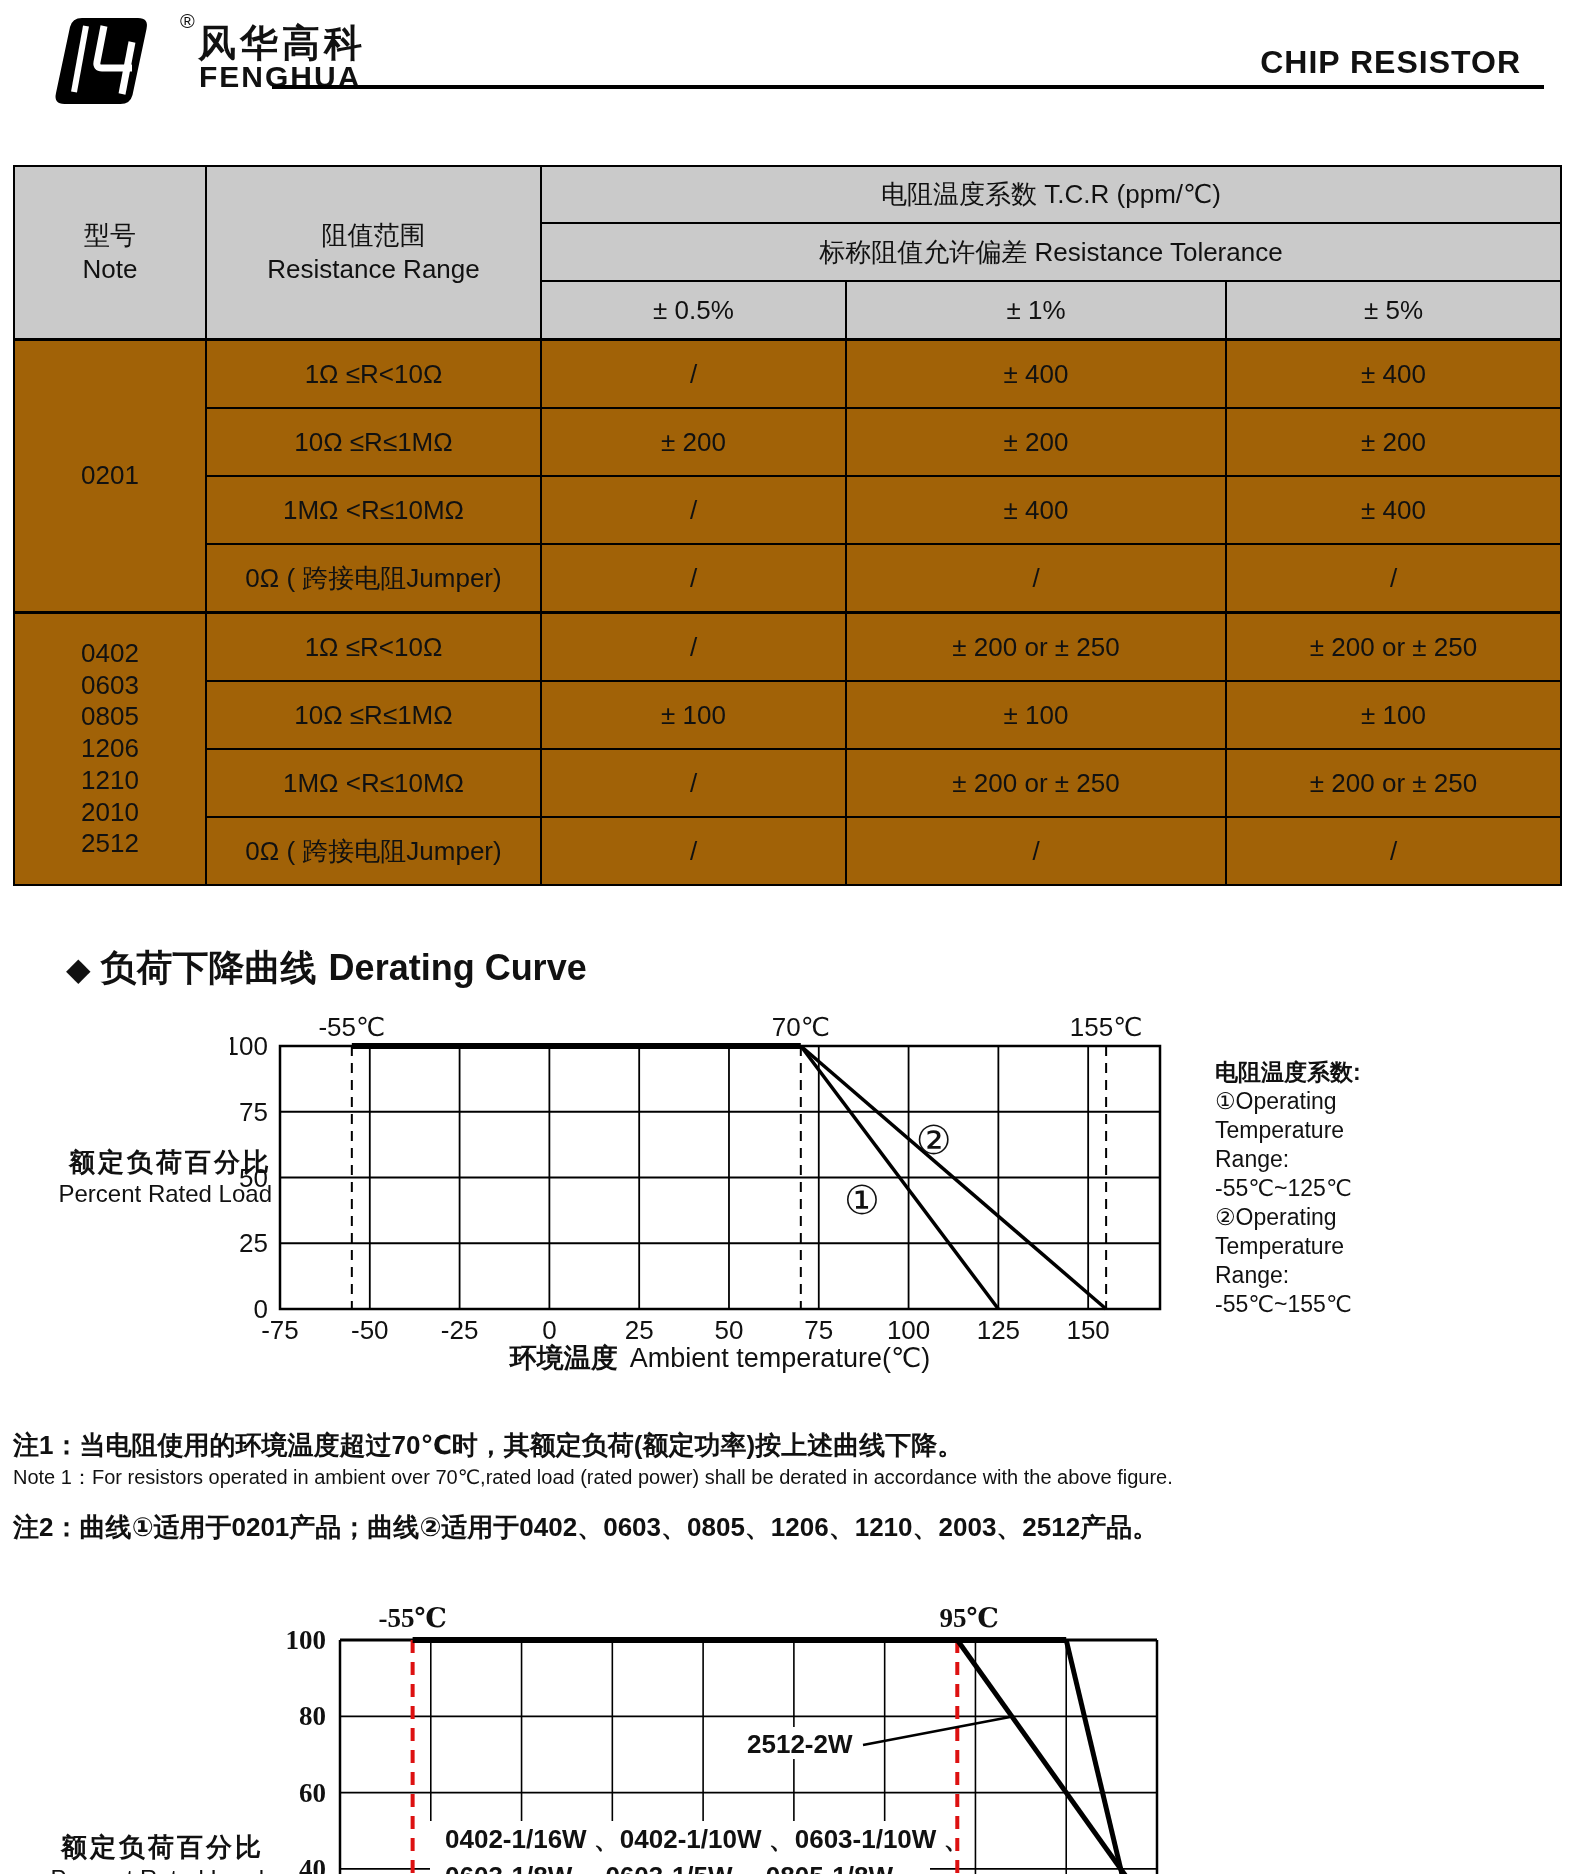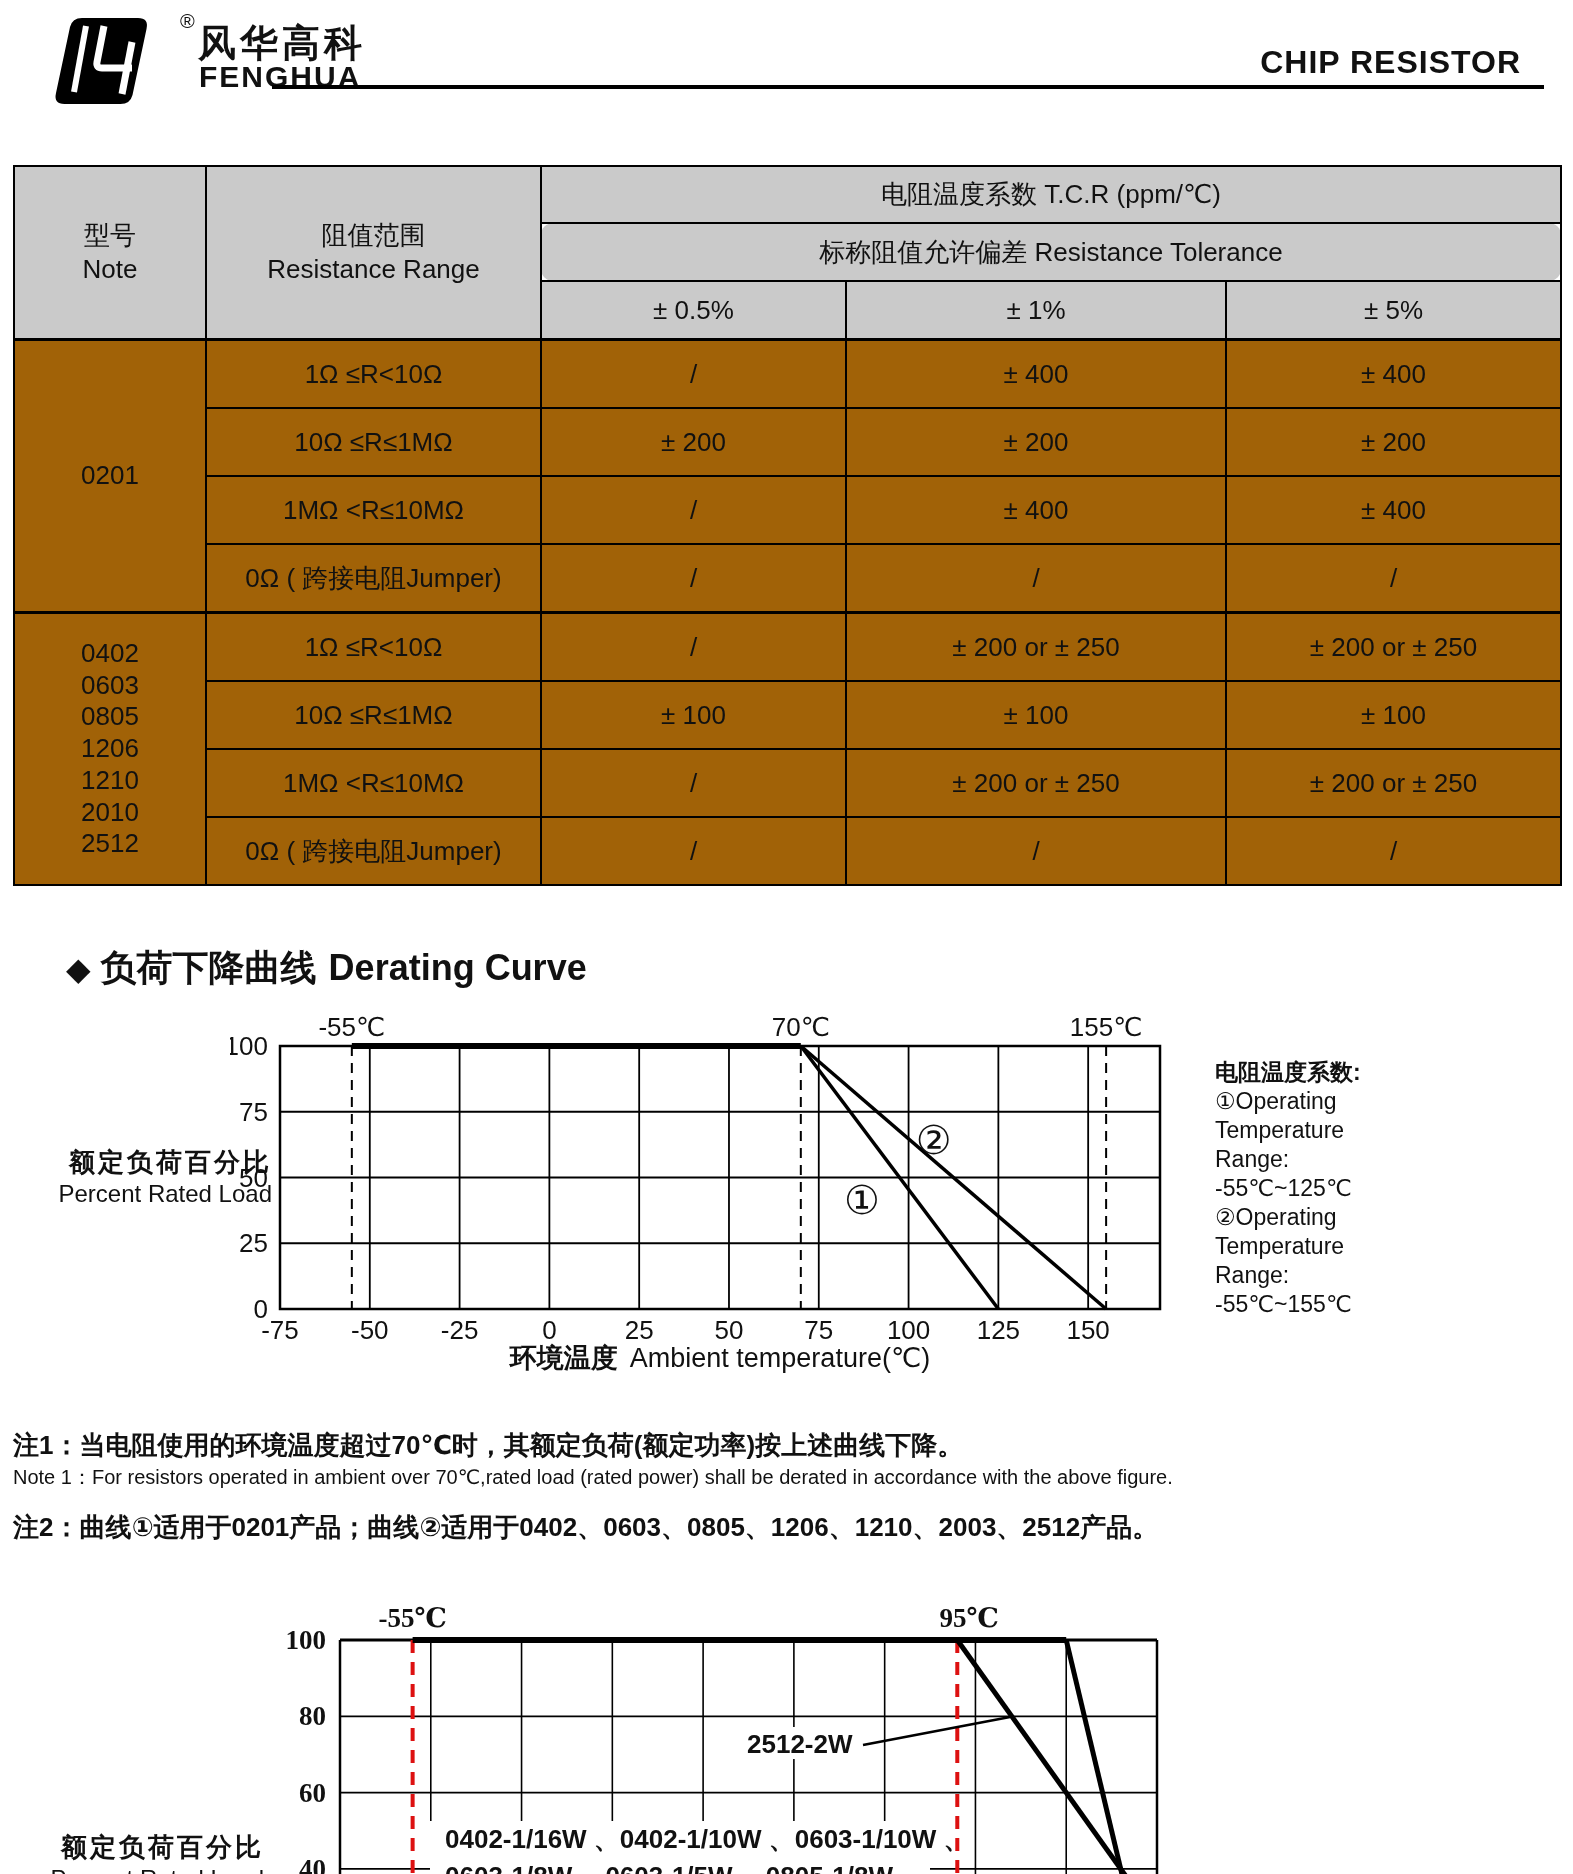--- a/index.html
+++ b/index.html
@@ -21,21 +21,21 @@
     position:absolute;left:13px;top:165px;width:1547px;
     border-collapse:collapse;table-layout:fixed;
     font-size:26px;
   }
   table.spec td,table.spec th{
     border:2px solid #000;text-align:center;vertical-align:middle;
     font-weight:normal;padding:0 6px;
   }
   table.spec .hdr{background:#cacaca;}
   table.spec tr.hr1 th{height:55px;}
-  table.spec tr.hr2 th{height:56px;border-radius:12px;}
+  table.spec tr.hr2 th{height:56px;}
   table.spec tr.hr3 th{height:56px;}
   table.spec tr.body td{height:66px;background:#a16207;}
   table.spec .thick-top td, table.spec .thick-top th{border-top:3px solid #000;}
   .type-cell{white-space:pre-line;line-height:1.22;}
   .two-line{line-height:1.3;}
   
   .section-heading{position:absolute;left:24px;top:944px;font-size:36px;font-weight:bold;white-space:nowrap;margin-left:42px;}
   .section-heading .diamond{font-size:32px;margin-right:10px;}
   .section-heading .en{margin-left:12px;}
   

